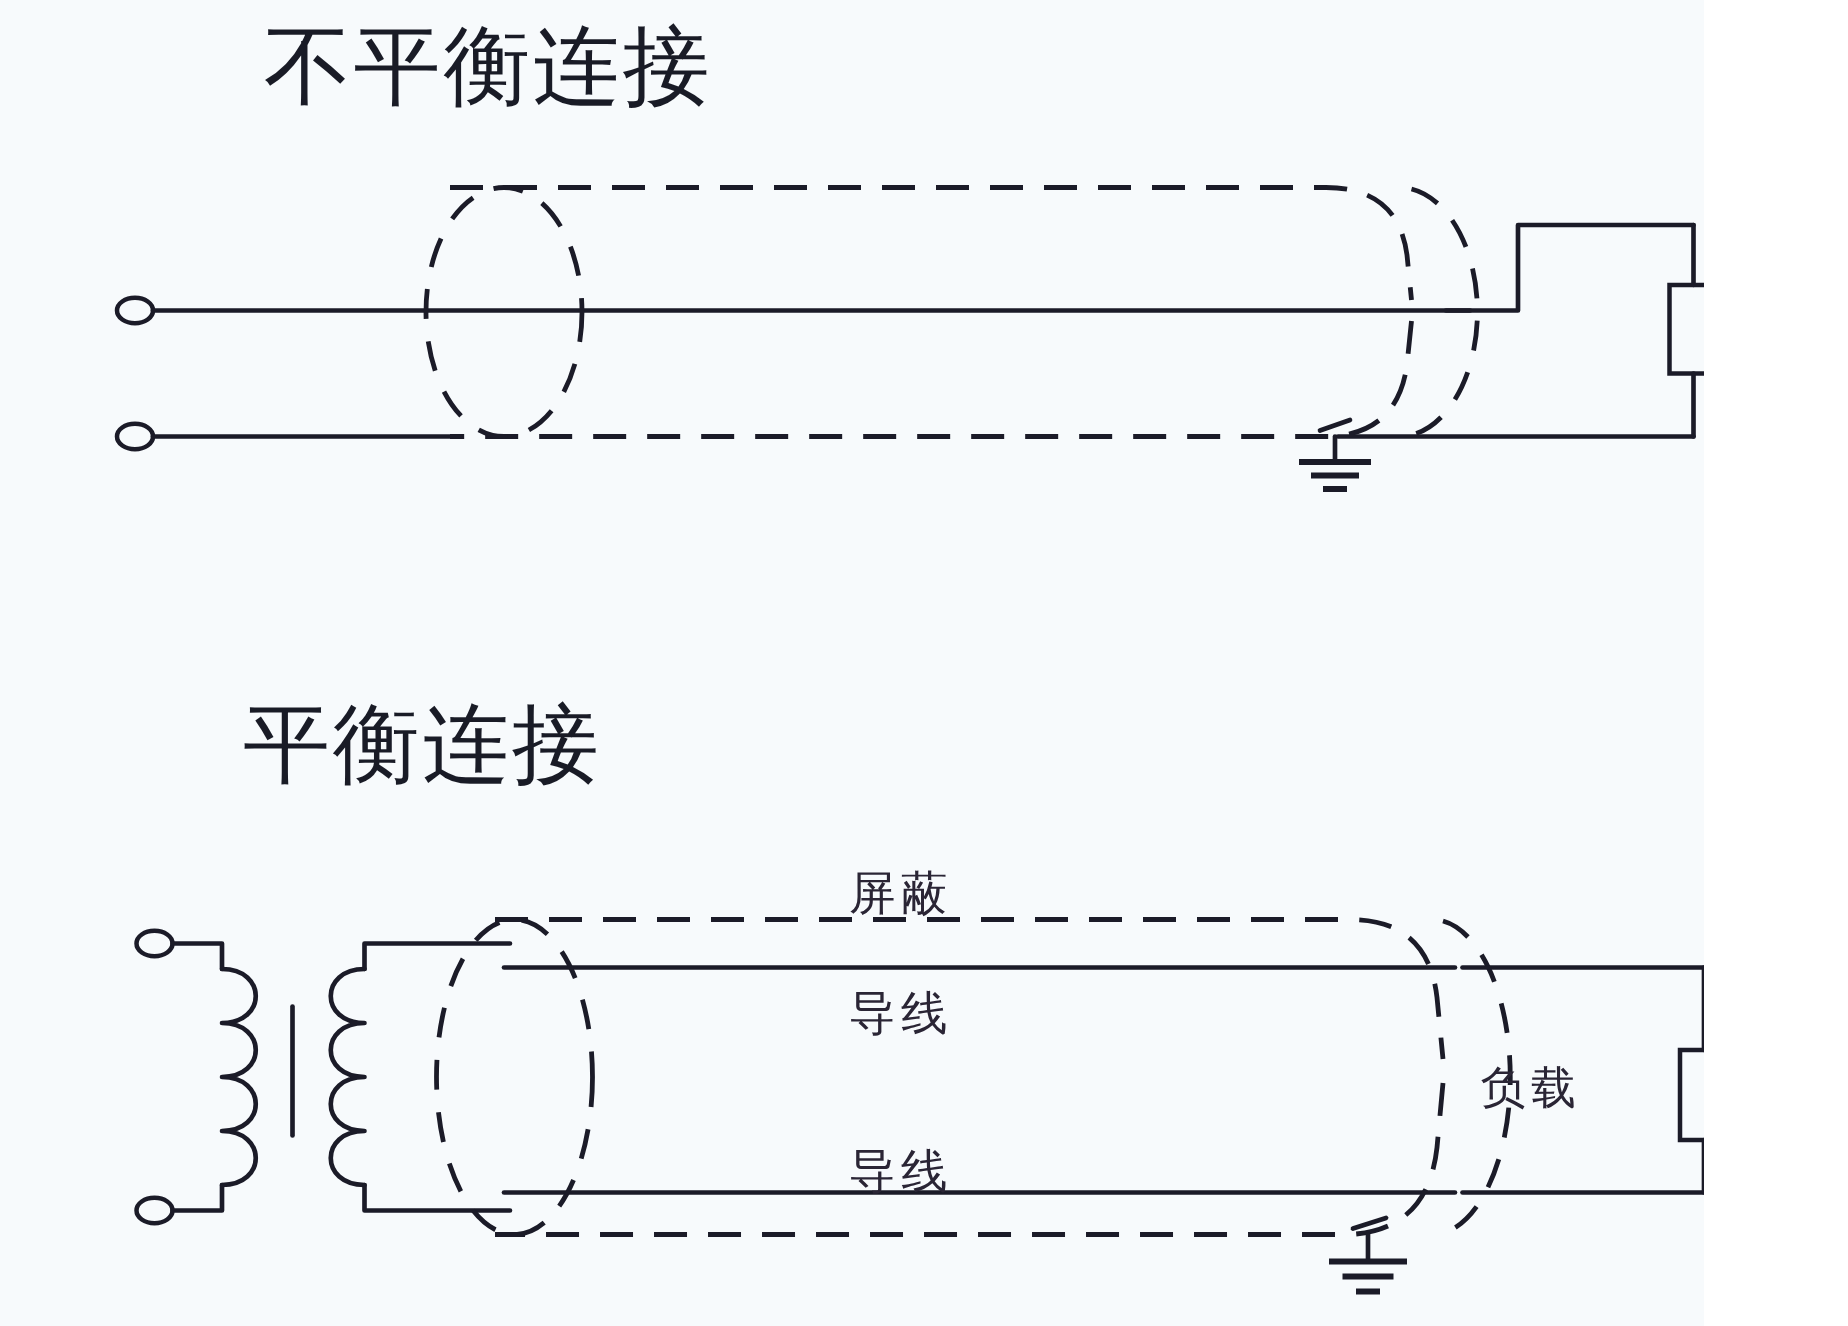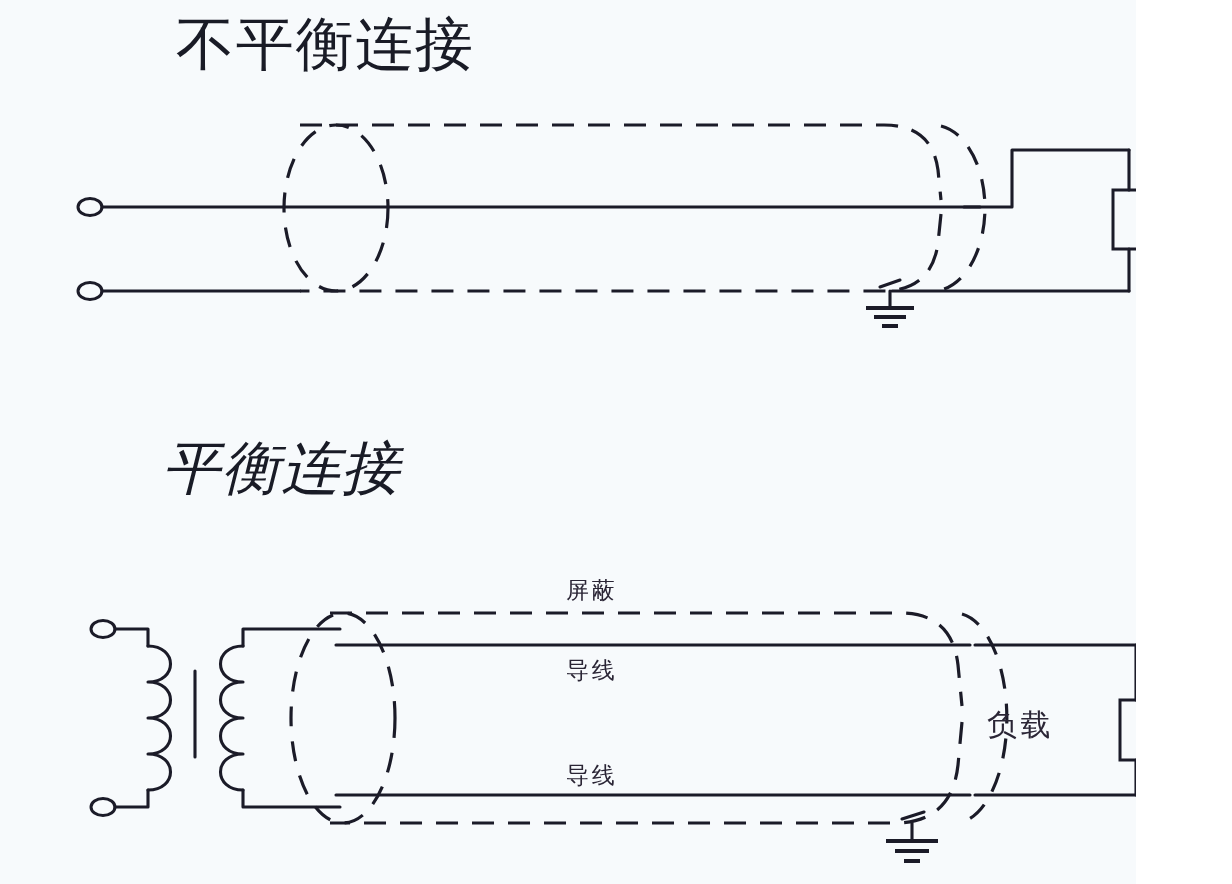--- a/index.html
+++ b/index.html
@@ -33,31 +33,30 @@
     white-space: nowrap;
   }
   #title-unbalanced {
     left: 176px;
     top: 8px;
     font-size: 58px;
     line-height: 74px;
   }
   #title-balanced {
     left: 162px;
-    top: 432px;
+    top: 460px;
     font-size: 58px;
     line-height: 74px;
-    font-style: italic;
   }
   .diag-label {
     position: absolute;
     font-family: "Liberation Serif", "DejaVu Serif", serif;
     color: #2a2535;
     white-space: nowrap;
-    font-size: 23px;
+    font-size: 31px;
     letter-spacing: 0.12em;
   }
   #label-shield   { left: 566px; top: 575px; }
   #label-wire-1   { left: 566px; top: 655px; }
   #label-wire-2   { left: 566px; top: 760px; }
   #label-load     { left: 987px; top: 705px; font-size: 30px; text-align: center; }
 </style>
 </head>
 <body>
 

